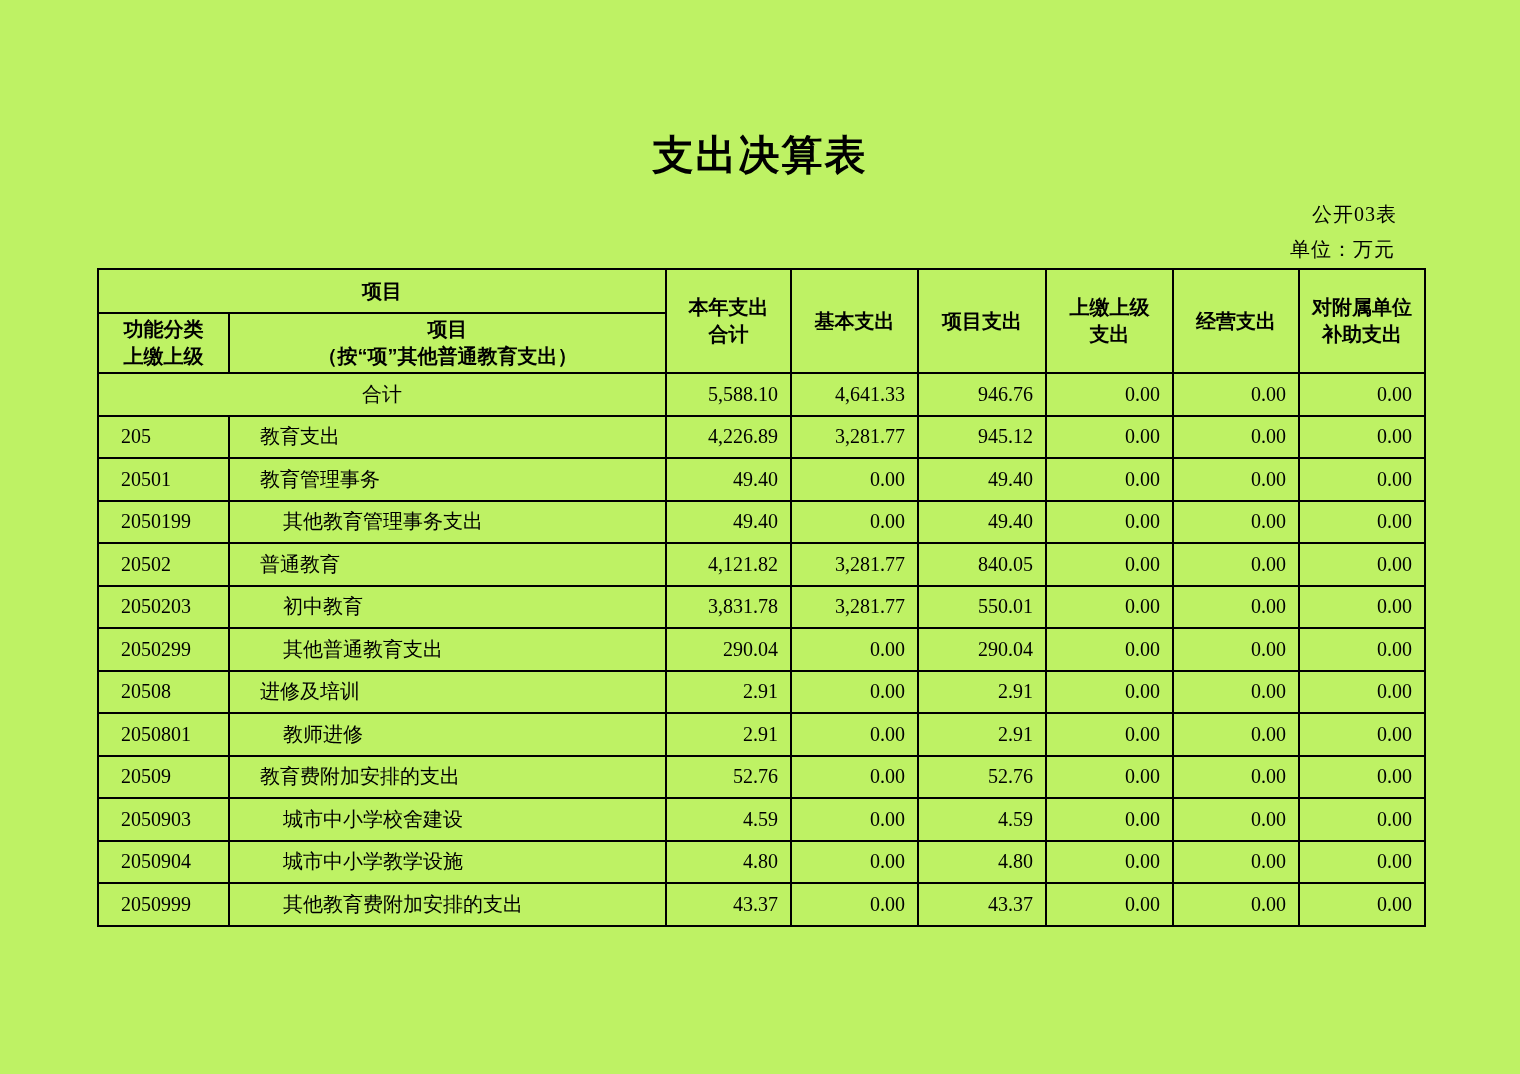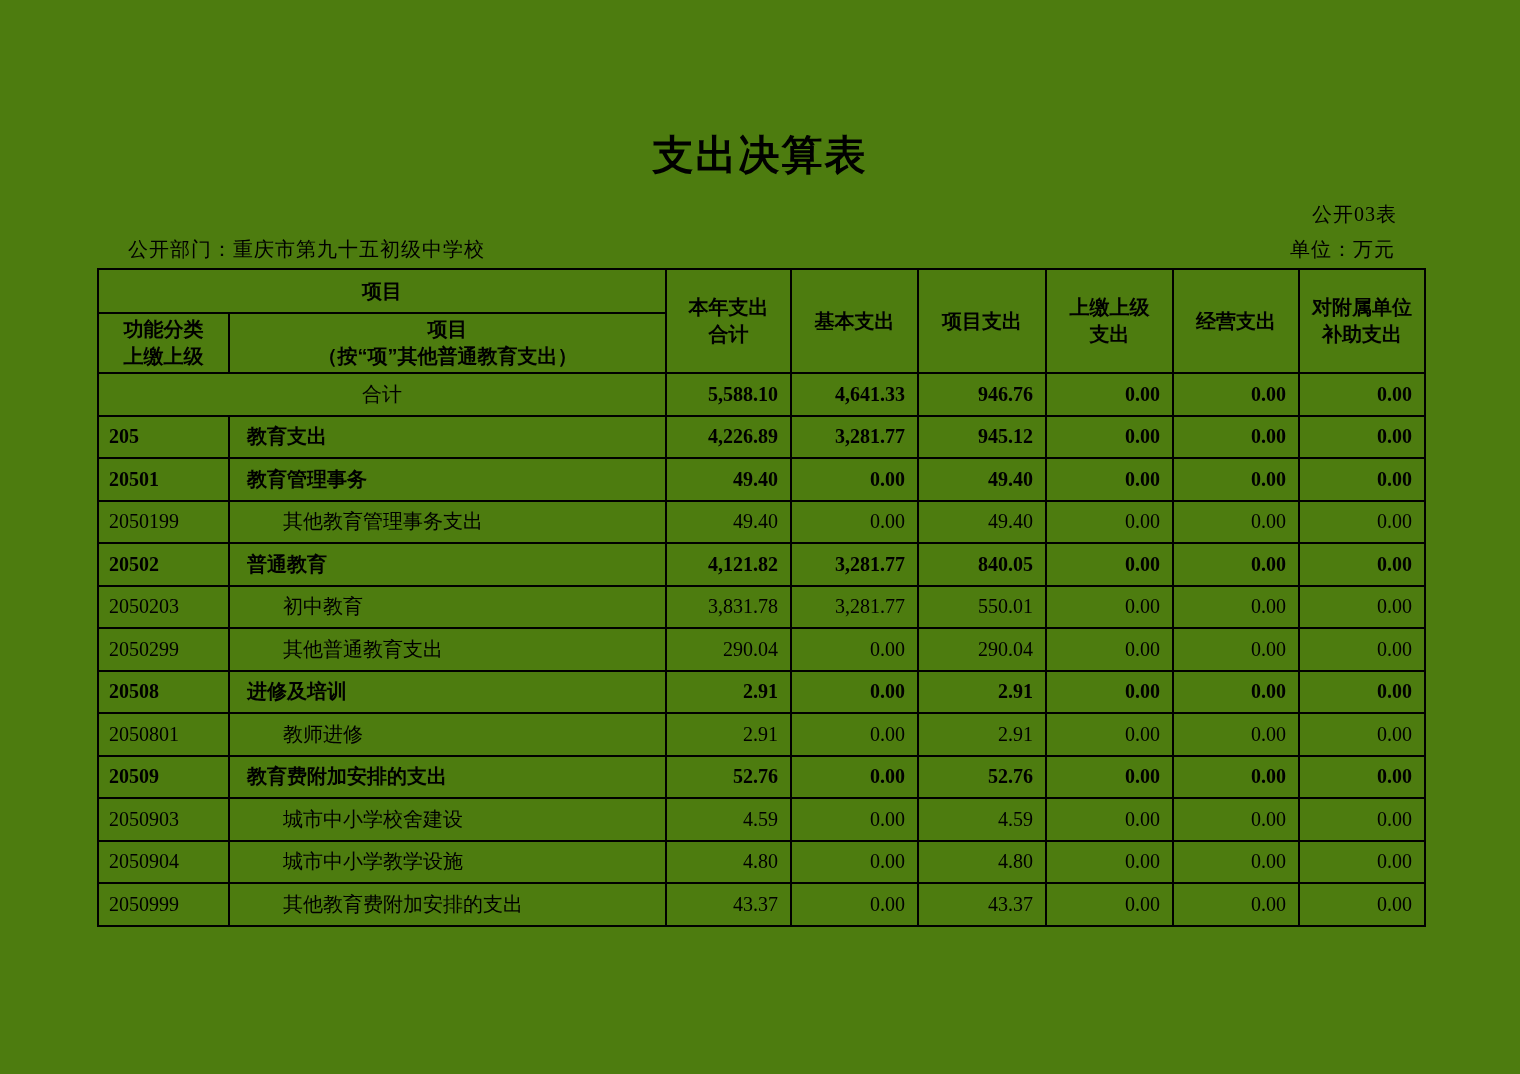--- a/index.html
+++ b/index.html
@@ -6,21 +6,21 @@
     margin: 0;
     padding: 0;
     background: #ffffff;
     color: #000000;
     font-family: "Liberation Serif", "DejaVu Serif", serif;
   }
   .page {
     position: relative;
     width: 1520px;
     height: 1074px;
-    background: #4d7c0f;
+    background: #bef264;
     overflow: hidden;
   }
   .doc-title {
     position: absolute;
     top: 128px;
     left: 0;
     width: 100%;
     text-align: center;
     font-family: "Liberation Sans", "DejaVu Sans", sans-serif;
     font-weight: bold;
@@ -72,51 +72,50 @@
     vertical-align: middle;
     padding: 2px 4px;
   }
   tr.hdr-row-1 { height: 44px; }
   tr.hdr-row-2 { height: 55px; }
   tr.data-row  { height: 42.5px; }
   .cell-code {
     font-size: 20px;
     text-align: left;
     vertical-align: middle;
-    padding-left: 10px;
+    padding-left: 22px;
   }
   .cell-name {
     font-size: 20px;
     text-align: left;
     vertical-align: middle;
-    padding-left: 17px;
+    padding-left: 30px;
   }
   .cell-name.indent { padding-left: 53px; border-radius: 19px; }
   .cell-label {
     font-size: 20px;
     text-align: center;
     vertical-align: middle;
   }
   .cell-value {
     font-size: 20px;
     text-align: right;
     vertical-align: middle;
     padding-right: 12px;
   }
-  .bold { font-weight: bold; border-radius: 18px; }
+  .bold { font-weight: normal; border-radius: 18px; }
 </style>
 </head>
 <body>
 
 <div class="page">
 
   <h1 class="doc-title">支出决算表</h1>
 
   <div class="meta-code">公开03表</div>
-  <div class="meta-dept">公开部门：重庆市第九十五初级中学校</div>
   <div class="meta-unit">单位：万元</div>
 
   <table class="fin-table">
     <colgroup>
       <col style="width:131px">
       <col style="width:437px">
       <col style="width:125px">
       <col style="width:127px">
       <col style="width:128px">
       <col style="width:127px">

